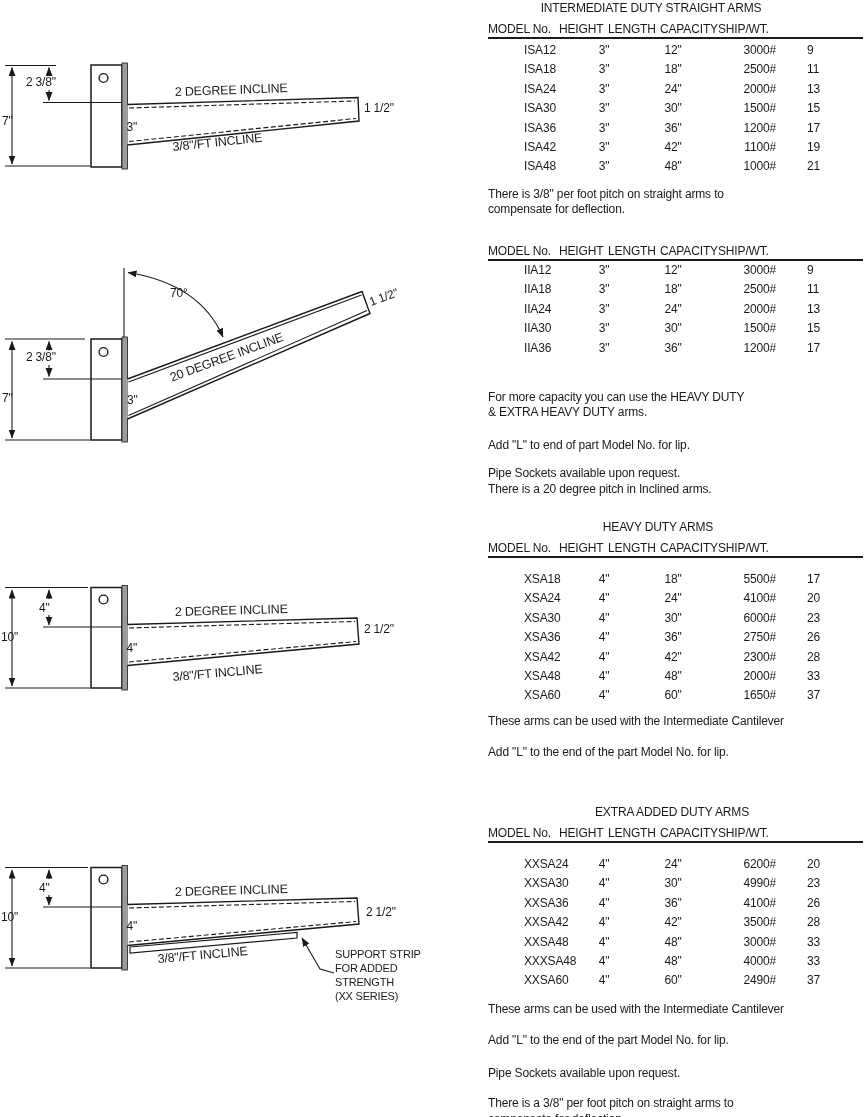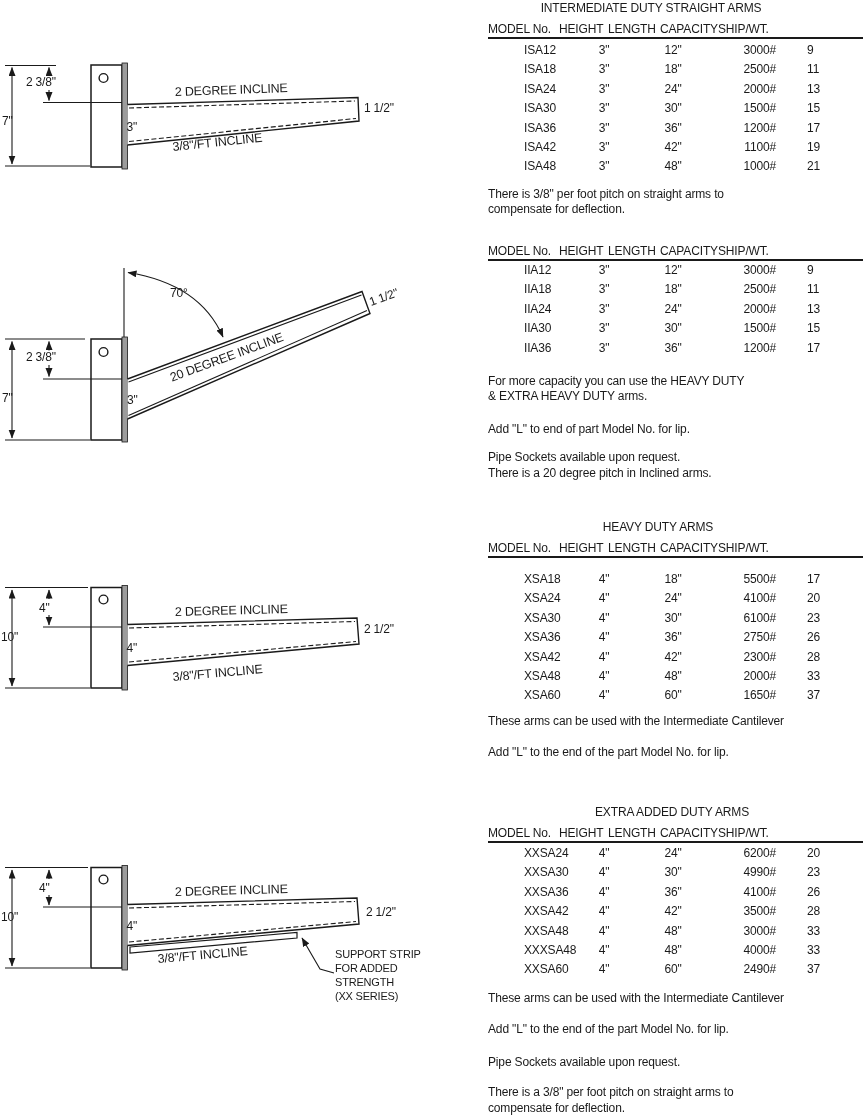--- a/index.html
+++ b/index.html
@@ -255,21 +255,21 @@
           <span class="cell c-ship">15</span>
         </div>
         <div class="trow">
           <span class="cell c-model">IIA36</span>
           <span class="cell c-height">3"</span>
           <span class="cell c-length">36"</span>
           <span class="cell c-capacity">1200#</span>
           <span class="cell c-ship">17</span>
         </div>
       </div>
-    <div class="note" style="margin-top:16px">
+    <div class="note" style="margin-top:32px">
       <div>For more capacity you can use the HEAVY DUTY</div>
       <div>&amp; EXTRA HEAVY DUTY arms.</div>
     </div>
     <div class="note" style="margin-top:17px">
       <div>Add "L" to end of part Model No. for lip.</div>
     </div>
     <div class="note" style="margin-top:13px">
       <div>Pipe Sockets available upon request.</div>
       <div>There is a 20 degree pitch in Inclined arms.</div>
     </div>
@@ -297,21 +297,21 @@
           <span class="cell c-model">XSA24</span>
           <span class="cell c-height">4"</span>
           <span class="cell c-length">24"</span>
           <span class="cell c-capacity">4100#</span>
           <span class="cell c-ship">20</span>
         </div>
         <div class="trow">
           <span class="cell c-model">XSA30</span>
           <span class="cell c-height">4"</span>
           <span class="cell c-length">30"</span>
-          <span class="cell c-capacity">6100#</span>
+          <span class="cell c-capacity">6000#</span>
           <span class="cell c-ship">23</span>
         </div>
         <div class="trow">
           <span class="cell c-model">XSA36</span>
           <span class="cell c-height">4"</span>
           <span class="cell c-length">36"</span>
           <span class="cell c-capacity">2750#</span>
           <span class="cell c-ship">26</span>
         </div>
         <div class="trow">
@@ -347,21 +347,21 @@
   <div class="section" style="top:806px">
     <div class="sec-title" style="margin-left:21px">EXTRA ADDED DUTY ARMS</div>
     <div class="thead">
       <span class="h h-model">MODEL No.</span>
       <span class="h h-height">HEIGHT</span>
       <span class="h h-length">LENGTH</span>
       <span class="h h-capacity">CAPACITY</span>
       <span class="h h-ship">SHIP/WT.</span>
     </div>
     <div class="rule"></div>
-    <div class="rows" style="padding-top:1px">
+    <div class="rows" style="padding-top:12px">
         <div class="trow">
           <span class="cell c-model">XXSA24</span>
           <span class="cell c-height">4"</span>
           <span class="cell c-length">24"</span>
           <span class="cell c-capacity">6200#</span>
           <span class="cell c-ship">20</span>
         </div>
         <div class="trow">
           <span class="cell c-model">XXSA30</span>
           <span class="cell c-height">4"</span>

